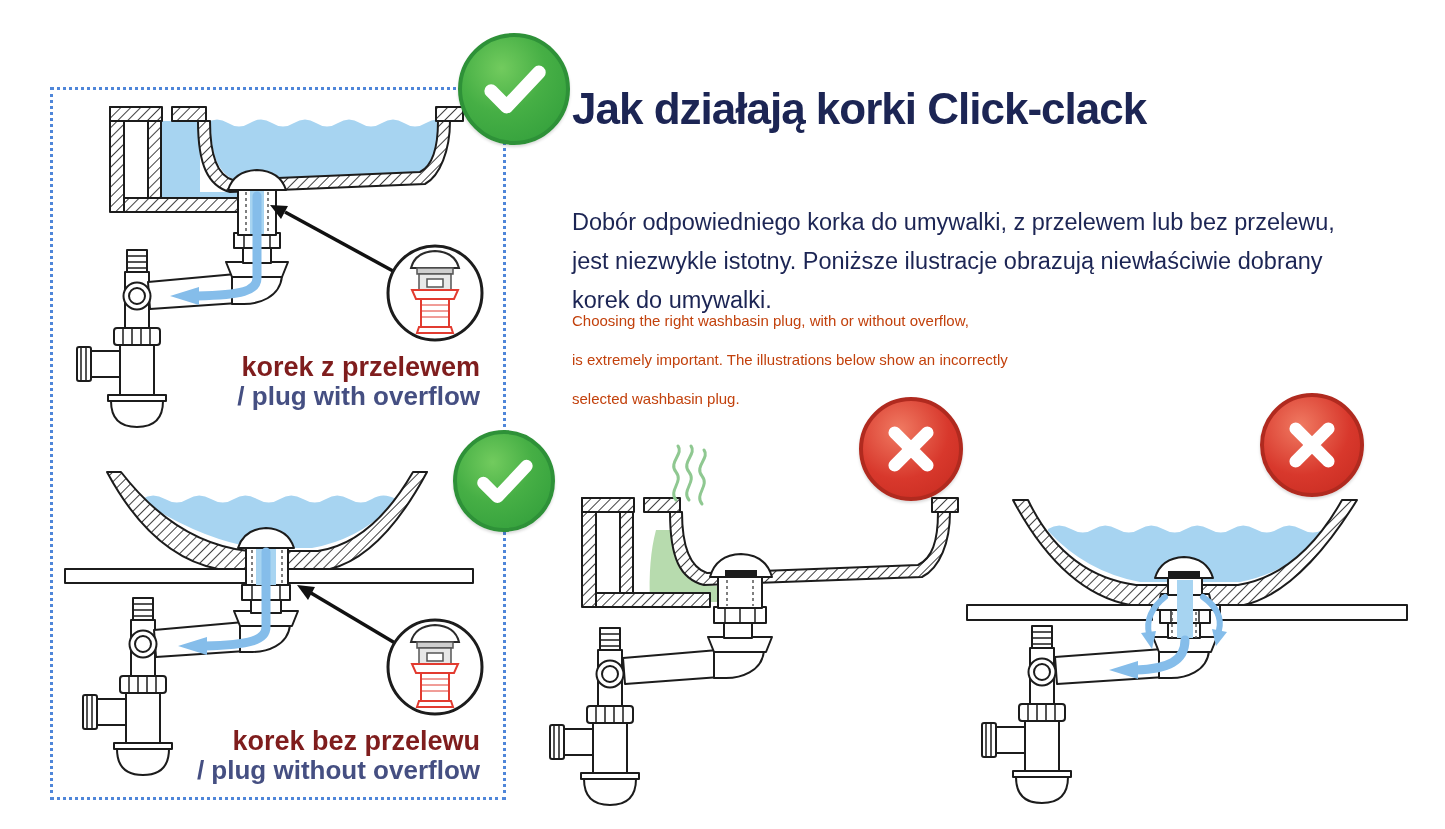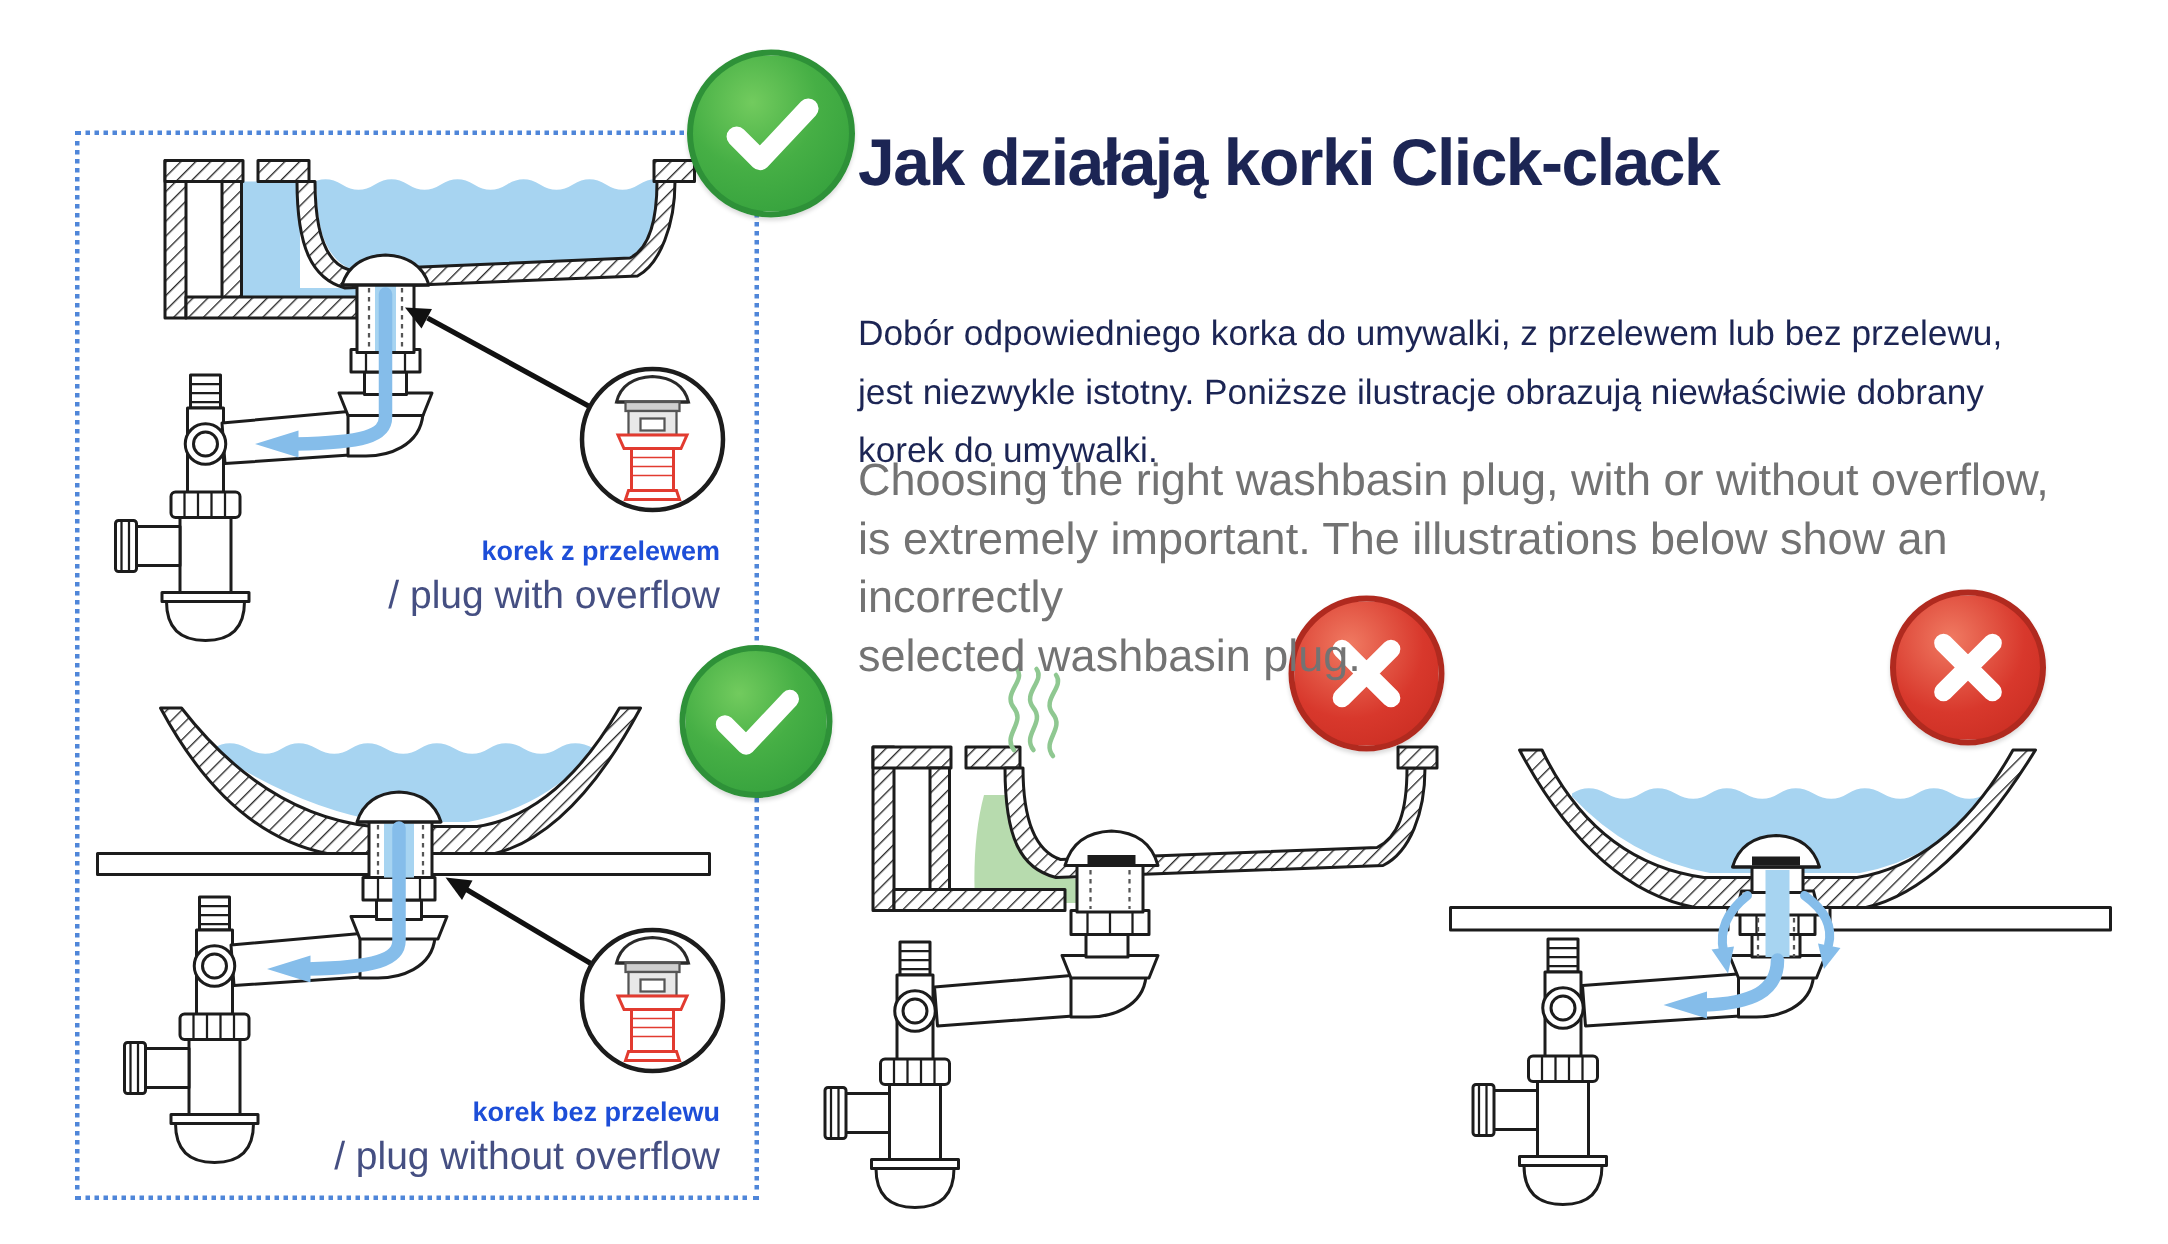--- a/index.html
+++ b/index.html
@@ -13,24 +13,24 @@
   .badge.red{background:radial-gradient(circle at 38% 30%, #f07a62 0%, #d8382c 55%, #c52a1f 100%);border:4px solid #b02a1f;box-shadow:0 2px 3px rgba(0,0,0,.15);}
   #badge-check-1{left:458px;top:33px;width:104px;height:104px;}
   #badge-check-2{left:453px;top:430px;width:94px;height:94px;}
   #badge-cross-1{left:859px;top:397px;width:96px;height:96px;}
   #badge-cross-2{left:1260px;top:393px;width:96px;height:96px;}
   .txt{position:absolute;z-index:3;}
   .title-wrap{left:572px;top:84px;width:860px;}
   .title-pl{font-size:44px;font-weight:bold;color:#1c2554;letter-spacing:-1px;line-height:50px;}
   .title-en{font-size:41px;font-weight:normal;color:#3e4b7e;letter-spacing:-0.5px;line-height:46px;margin-top:2px;}
   .para-pl{left:572px;top:203px;width:866px;font-size:23.5px;font-weight:normal;color:#1c2554;line-height:39px;white-space:pre-line;}
-  .para-en{left:572px;top:301px;width:866px;font-size:30px;font-weight:normal;color:#737373;line-height:39px;white-space:pre-line;}
+  .para-en{left:572px;top:301px;width:866px;font-size:15px;font-weight:normal;color:#c2410c;line-height:39px;white-space:pre-line;}
   .fig-label{text-align:right;}
-  .fig-label .l1{font-size:18px;font-weight:bold;color:#1d4ed8;line-height:30px;}
-  .fig-label .l2{font-size:26px;font-weight:normal;color:#454f82;line-height:29px;}
+  .fig-label .l1{font-size:27px;font-weight:bold;color:#7f1d1d;line-height:30px;}
+  .fig-label .l2{font-size:26px;font-weight:bold;color:#454f82;line-height:29px;}
   #label-1{left:180px;top:352px;width:300px;}
   #label-2{left:165px;top:726px;width:315px;}
   svg .outline{fill:#fff;stroke:#1c1c1c;stroke-width:2;stroke-linejoin:round;}
   svg .hatched{fill:url(#hatch);stroke:#1c1c1c;stroke-width:2;stroke-linejoin:round;}
   svg .water{fill:#a7d4f1;stroke:none;}
   svg .green-water{fill:#b7dbae;stroke:none;}
   svg .flow{fill:none;stroke:#85bdea;stroke-width:9;stroke-linecap:round;}
   svg .flowhead{fill:#85bdea;stroke:none;}
   svg .leak{fill:none;stroke:#85bdea;stroke-width:6;stroke-linecap:round;}
   svg .smell{fill:none;stroke:#8fc891;stroke-width:3;stroke-linecap:round;}

